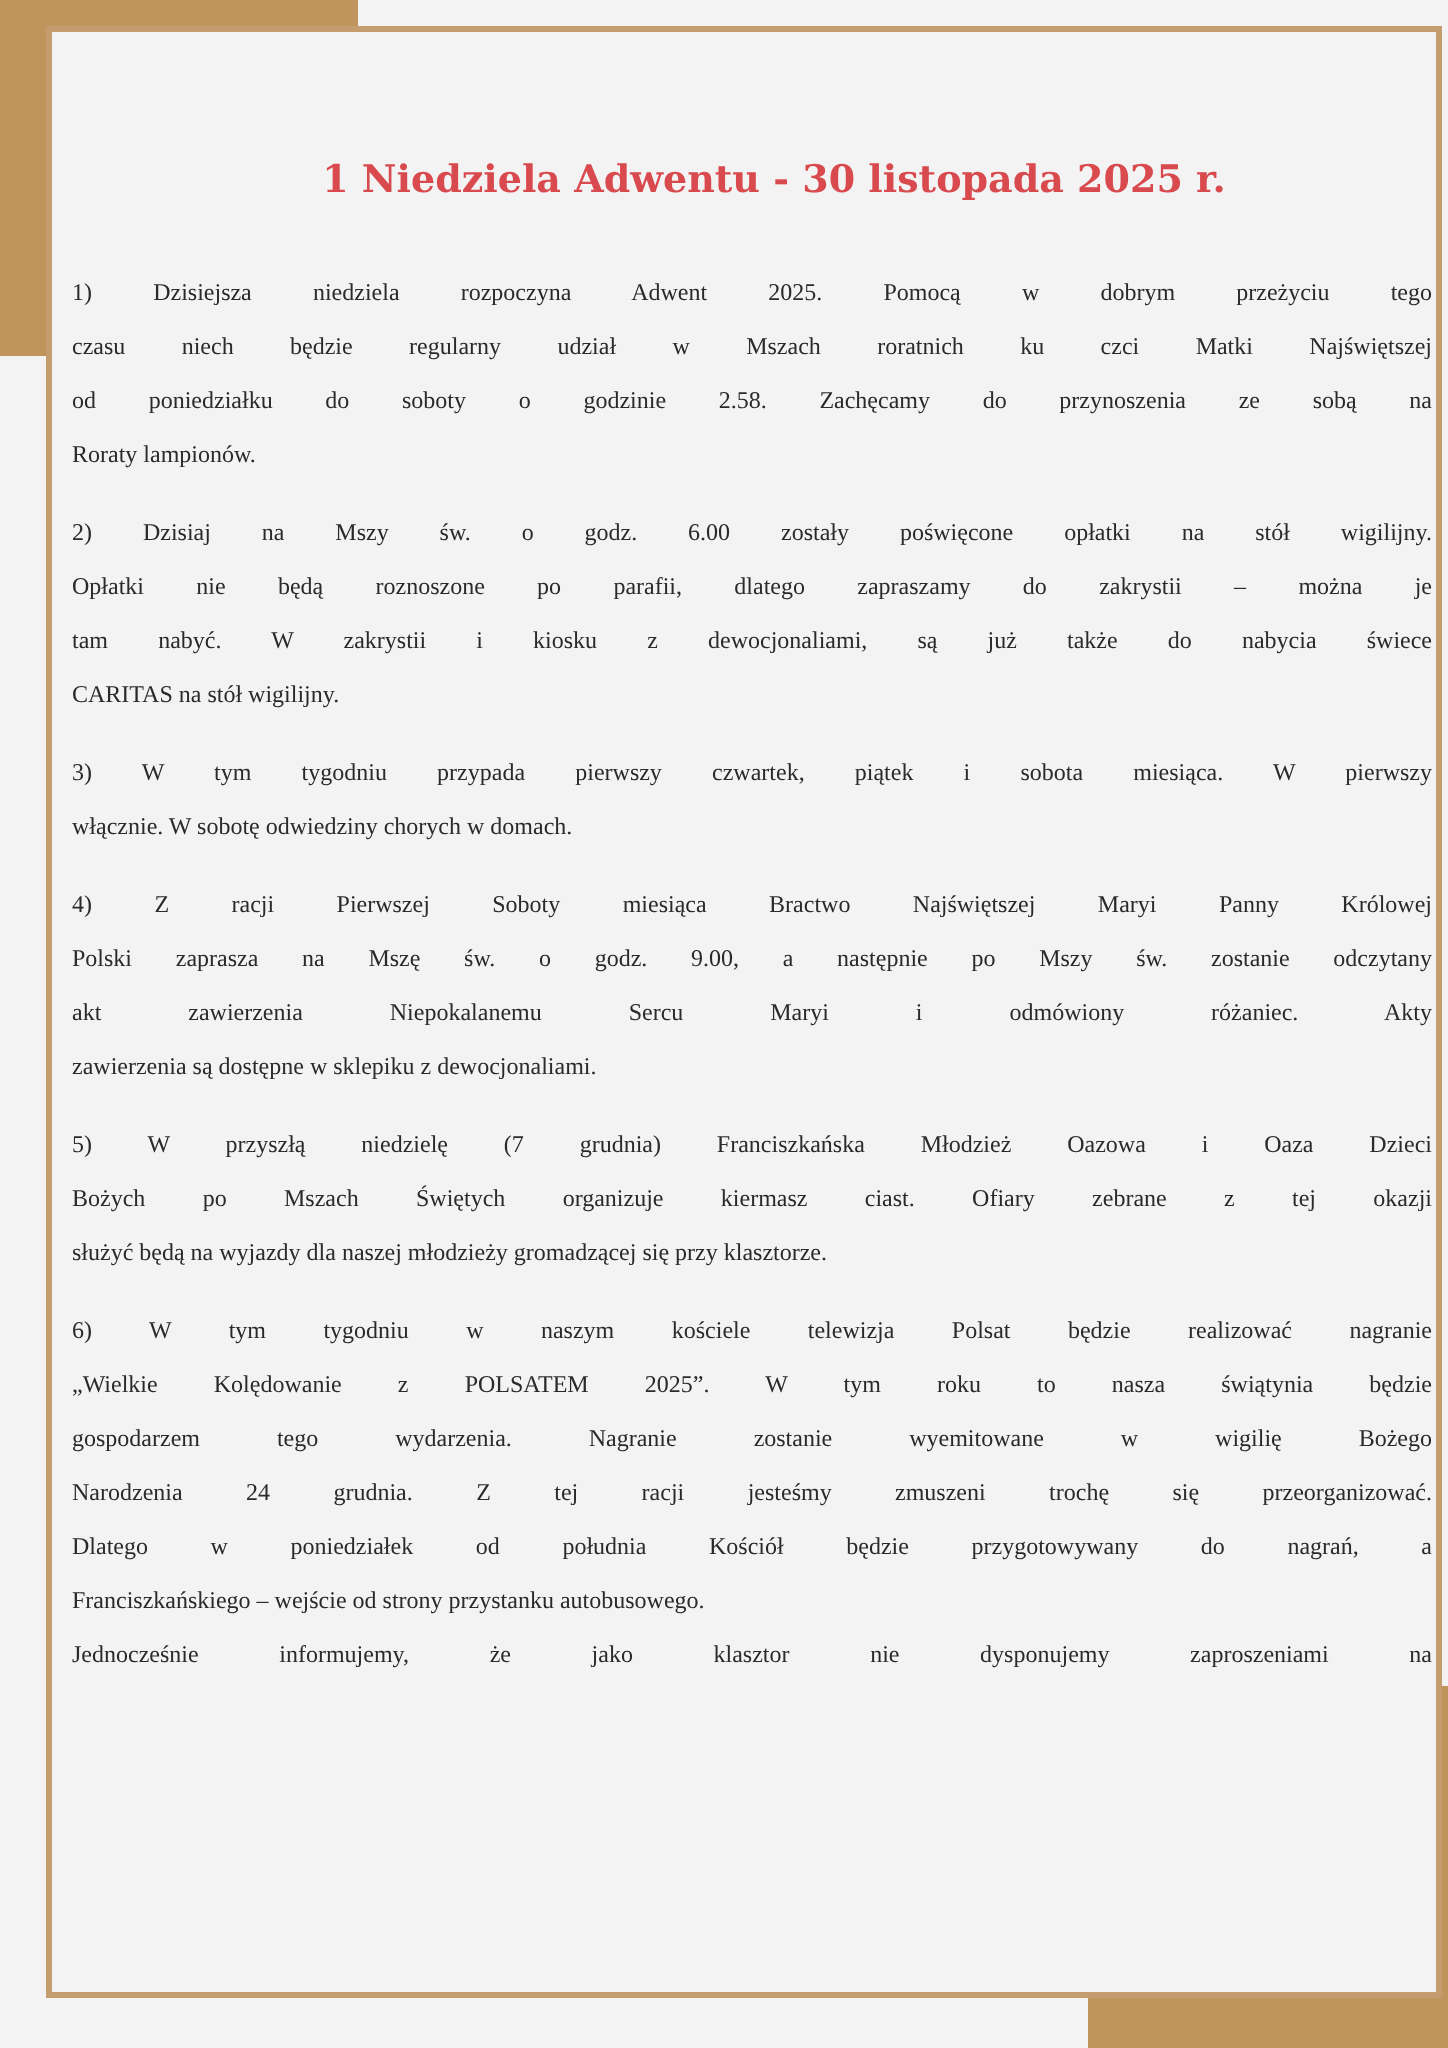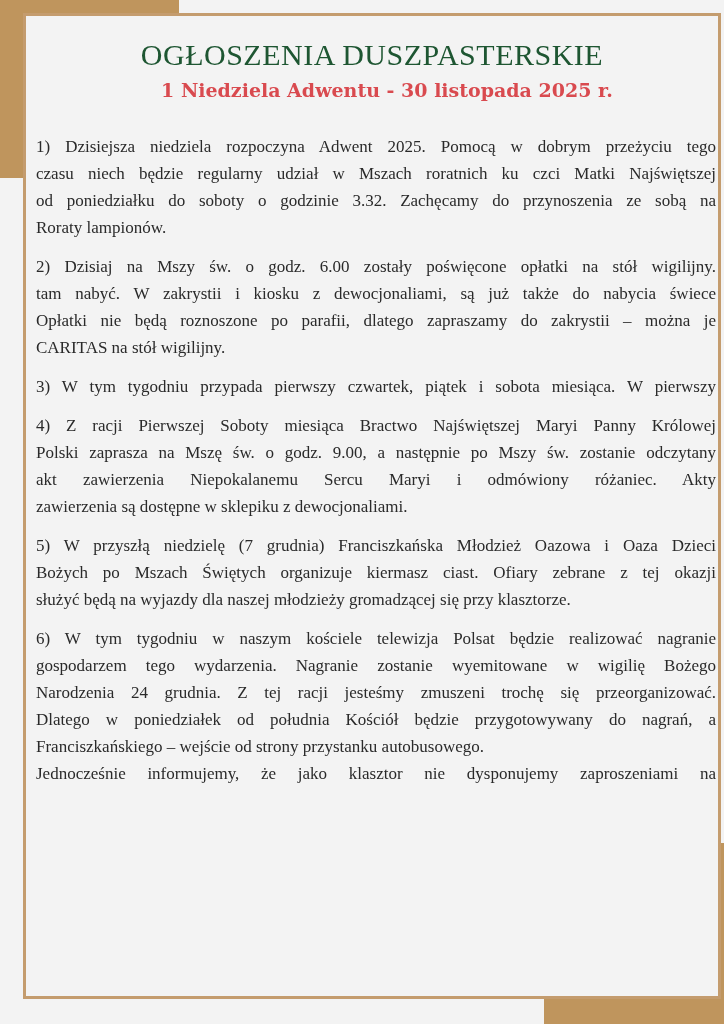--- a/index.html
+++ b/index.html
@@ -22,65 +22,66 @@
     }
     .subtitle {
       position: absolute; left: 0; right: 0; top: 63px; text-align: center;
       padding-left: 30px;
       font-family: "DejaVu Serif", serif; color: #d94a4f;
       font-size: 19px; margin: 0; font-weight: bold; letter-spacing: 0px;
     }
     .content {
       position: absolute; left: 10px; right: 2px; top: 117px;
       font-family: "Liberation Serif", serif;
-      color: #2a2a2a; font-size: 17px; line-height: 27px;
+      color: #2a2a2a; font-size: 12px; line-height: 27px;
     }
     .item { margin: 0 0 12px 0; text-align: justify; }
     .item .line { display: block; text-align: justify; text-align-last: justify; white-space: nowrap; }
     .item .line.last { text-align-last: left; }
   </style>
 </head>
 <body>
 
 <div class="gold-block gold-tl"></div>
 <div class="gold-block gold-br"></div>
 
 <div class="frame">
-  <h1 class="title">OGŁOSZENIA DUSZPASTERSKIE</h1>
   <h2 class="subtitle">1 Niedziela Adwentu - 30 listopada 2025 r.</h2>
 
   <div class="content" id="content">
       <p class="item">
         <span class="line">1) Dzisiejsza niedziela rozpoczyna Adwent 2025. Pomocą w dobrym przeżyciu tego</span>
         <span class="line">czasu niech będzie regularny udział w Mszach roratnich ku czci Matki Najświętszej</span>
-        <span class="line">od poniedziałku do soboty o godzinie 3.32. Zachęcamy do przynoszenia ze sobą na</span>
+        <span class="line">od poniedziałku do soboty o godzinie 2.58. Zachęcamy do przynoszenia ze sobą na</span>
         <span class="line last">Roraty lampionów.</span>
       </p>
       <p class="item">
         <span class="line">2) Dzisiaj na Mszy św. o godz. 6.00 zostały poświęcone opłatki na stół wigilijny.</span>
+        <span class="line">Opłatki nie będą roznoszone po parafii, dlatego zapraszamy do zakrystii – można je</span>
         <span class="line">tam nabyć. W zakrystii i kiosku z dewocjonaliami, są już także do nabycia świece</span>
-        <span class="line">Opłatki nie będą roznoszone po parafii, dlatego zapraszamy do zakrystii – można je</span>
         <span class="line last">CARITAS na stół wigilijny.</span>
       </p>
       <p class="item">
         <span class="line">3) W tym tygodniu przypada pierwszy czwartek, piątek i sobota miesiąca. W pierwszy</span>
+        <span class="line last">włącznie. W sobotę odwiedziny chorych w domach.</span>
       </p>
       <p class="item">
         <span class="line">4) Z racji Pierwszej Soboty miesiąca Bractwo Najświętszej Maryi Panny Królowej</span>
         <span class="line">Polski zaprasza na Mszę św. o godz. 9.00, a następnie po Mszy św. zostanie odczytany</span>
         <span class="line">akt zawierzenia Niepokalanemu Sercu Maryi i odmówiony różaniec. Akty</span>
         <span class="line last">zawierzenia są dostępne w sklepiku z dewocjonaliami.</span>
       </p>
       <p class="item">
         <span class="line">5) W przyszłą niedzielę (7 grudnia) Franciszkańska Młodzież Oazowa i Oaza Dzieci</span>
         <span class="line">Bożych po Mszach Świętych organizuje kiermasz ciast. Ofiary zebrane z tej okazji</span>
         <span class="line last">służyć będą na wyjazdy dla naszej młodzieży gromadzącej się przy klasztorze.</span>
       </p>
       <p class="item">
         <span class="line">6) W tym tygodniu w naszym kościele telewizja Polsat będzie realizować nagranie</span>
+        <span class="line">„Wielkie Kolędowanie z POLSATEM 2025”. W tym roku to nasza świątynia będzie</span>
         <span class="line">gospodarzem tego wydarzenia. Nagranie zostanie wyemitowane w wigilię Bożego</span>
         <span class="line">Narodzenia 24 grudnia. Z tej racji jesteśmy zmuszeni trochę się przeorganizować.</span>
         <span class="line">Dlatego w poniedziałek od południa Kościół będzie przygotowywany do nagrań, a</span>
         <span class="line last">Franciszkańskiego – wejście od strony przystanku autobusowego.</span>
         <span class="line">Jednocześnie informujemy, że jako klasztor nie dysponujemy zaproszeniami na</span>
       </p>
     </div>
 </div>
 
 </body></html>

